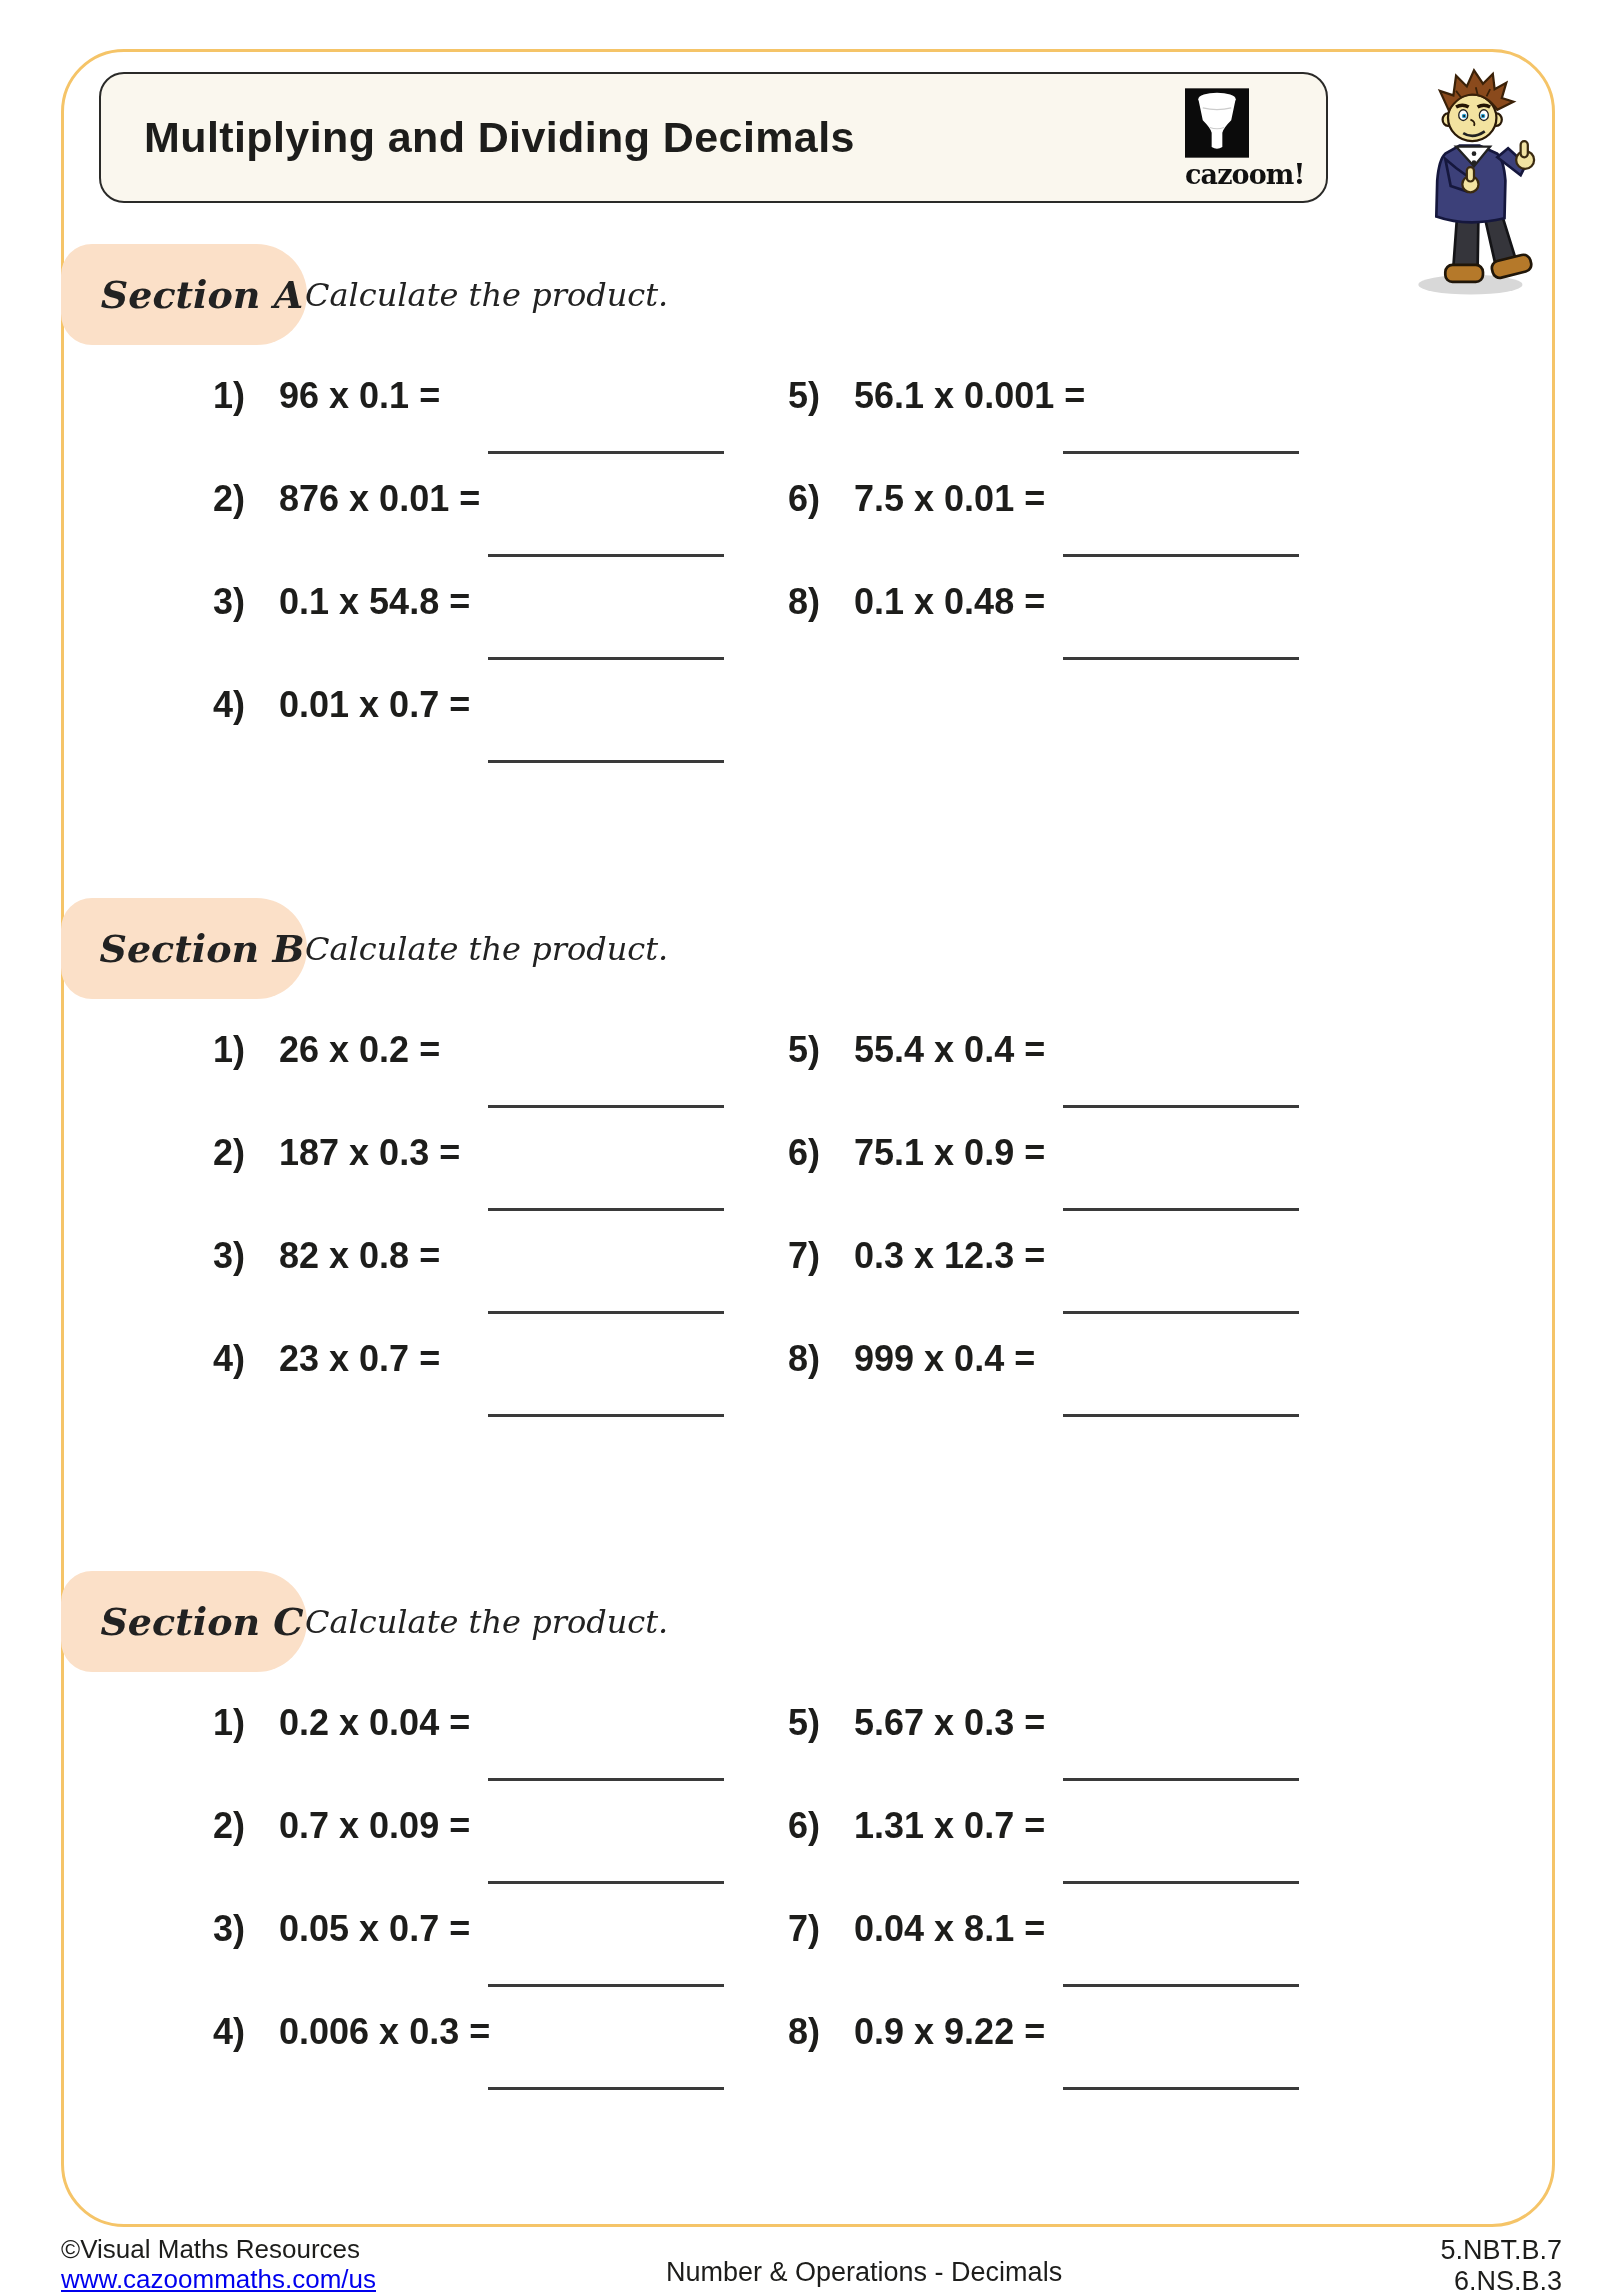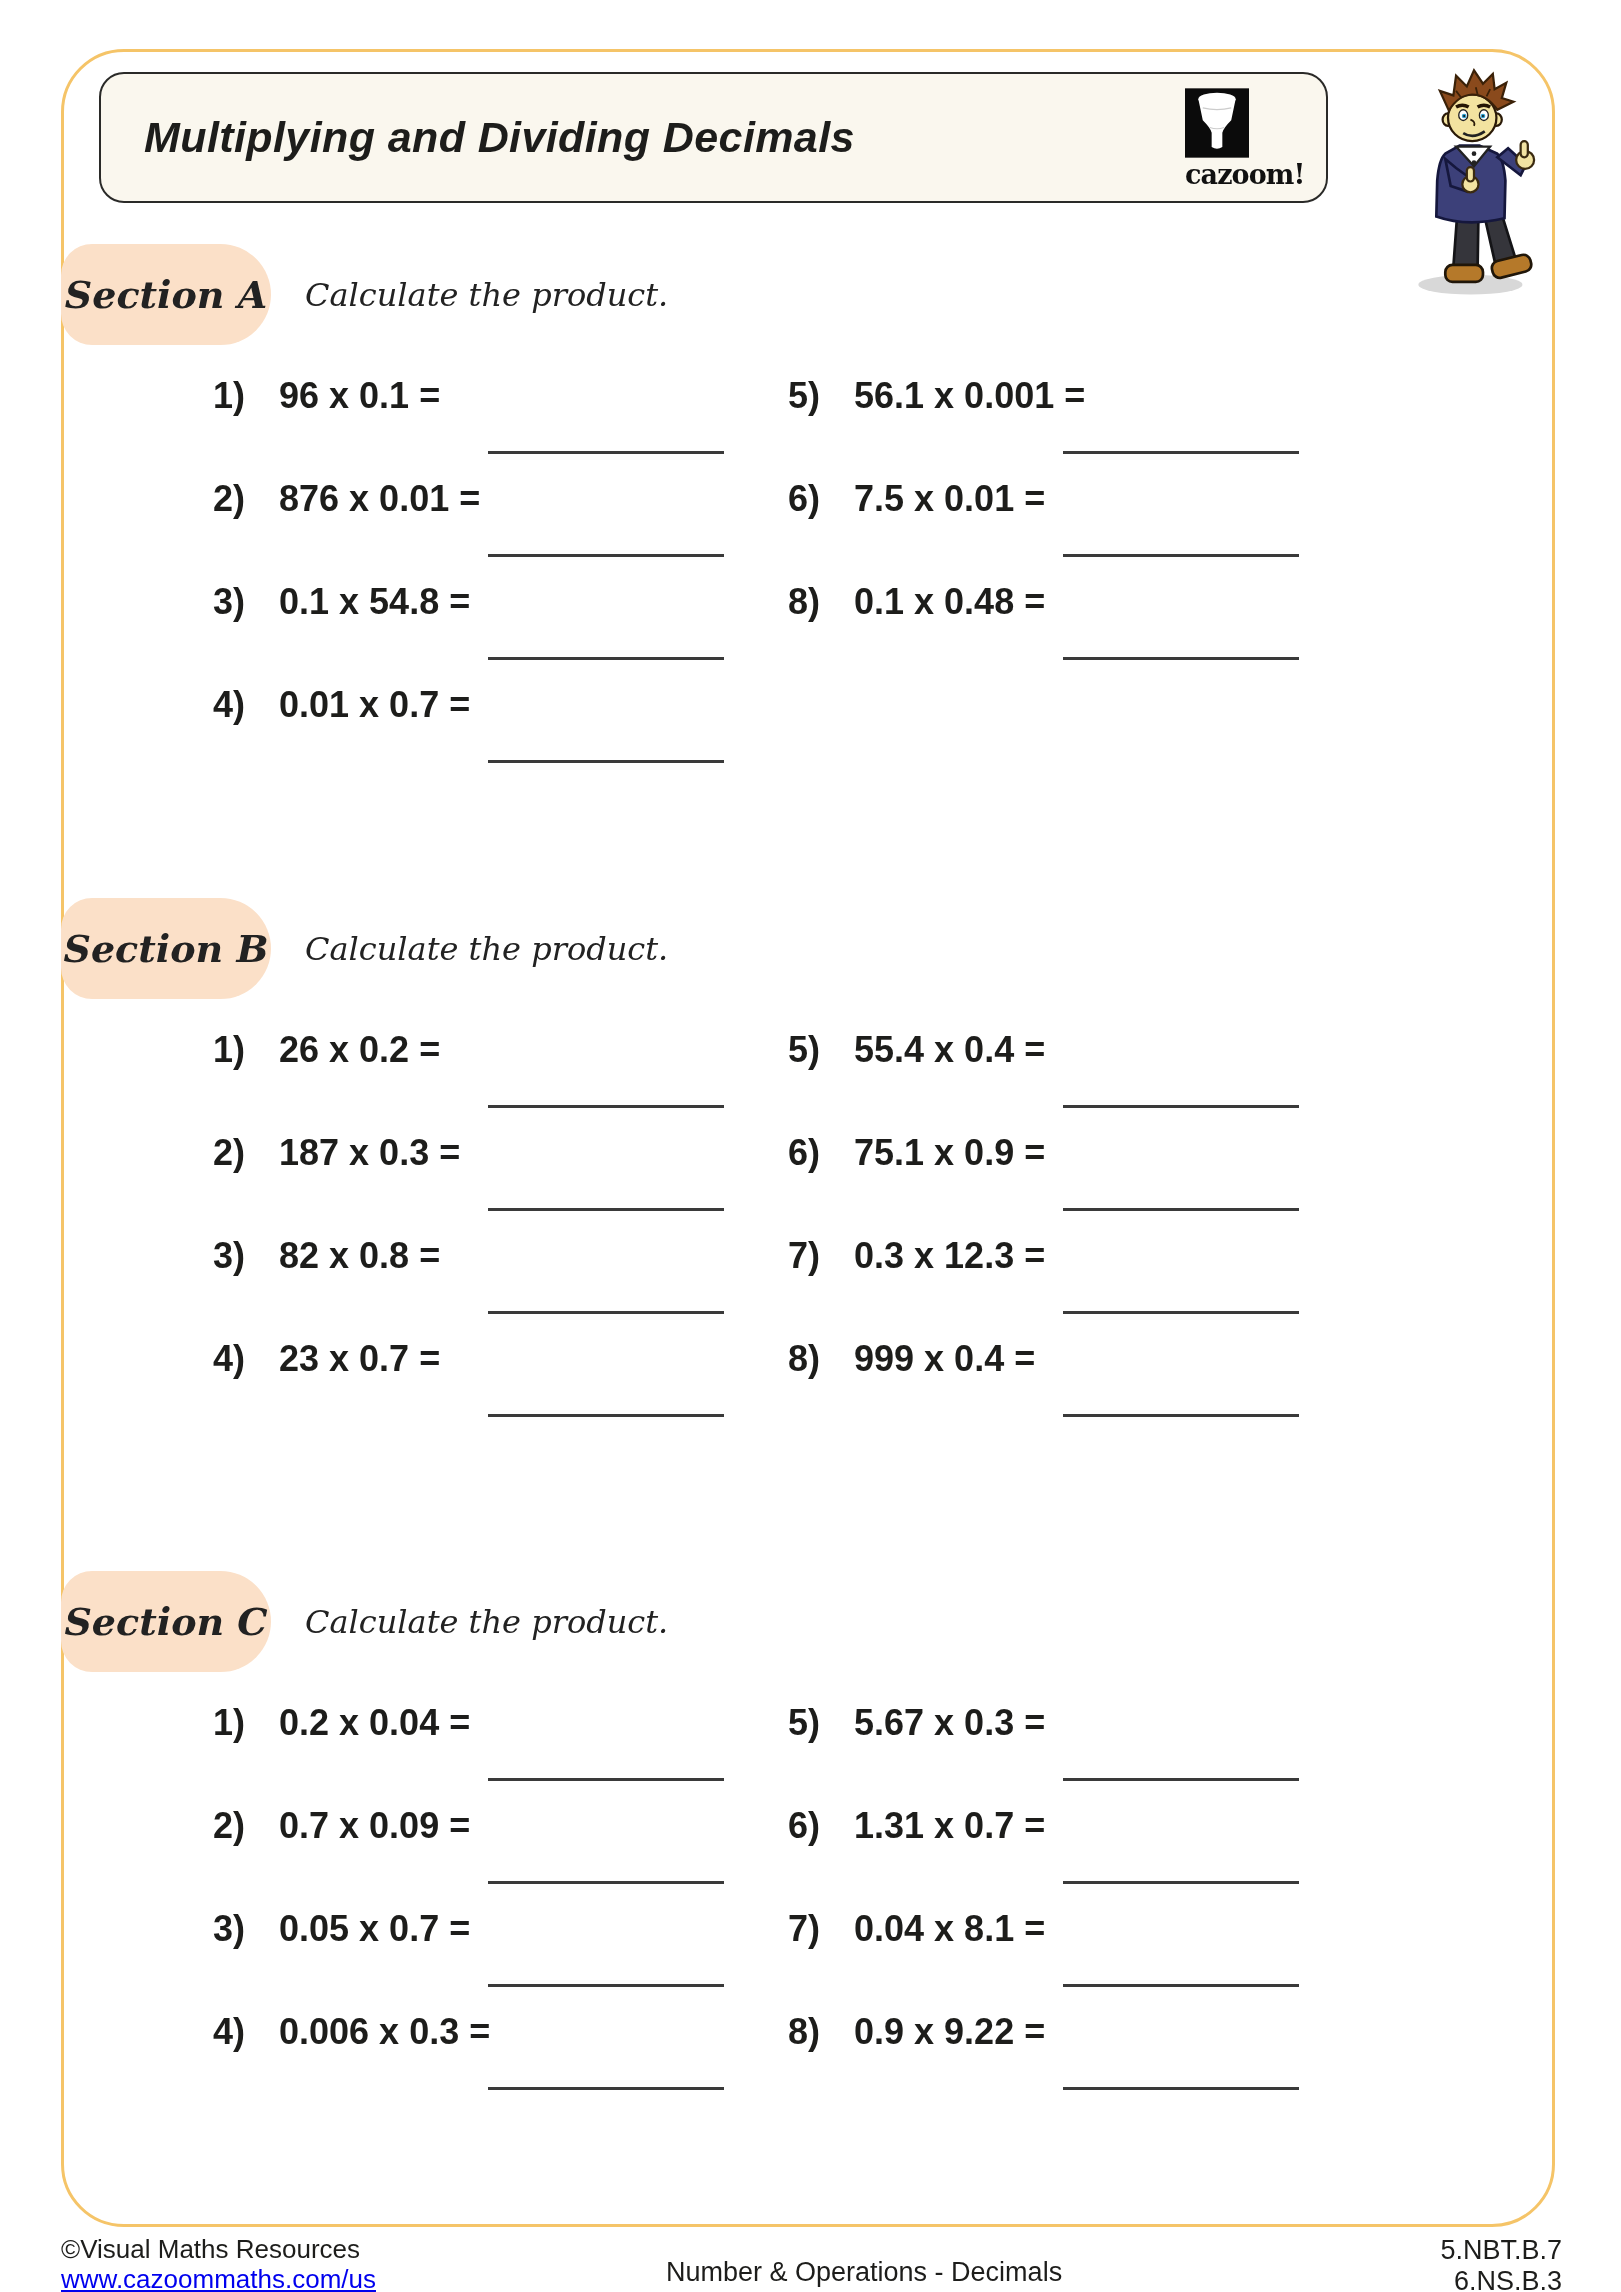--- a/index.html
+++ b/index.html
@@ -11,40 +11,40 @@
     position:absolute;left:61px;top:49px;width:1494px;height:2178px;
     border:3.6px solid #F5C468;border-radius:63px;box-sizing:border-box;
   }
   
   .title-box{
     position:absolute;left:99px;top:72px;width:1229px;height:131px;
     background:#FAF7EE;border:2.7px solid #2a2a28;border-radius:25px;
     box-sizing:border-box;display:flex;align-items:center;
   }
   .title-text{
-    padding-left:43px;font-size:43px;font-weight:700;letter-spacing:0.4px;color:#1d1d1b;font-style:italic;
+    padding-left:43px;font-size:43px;font-weight:700;letter-spacing:0.4px;color:#1d1d1b;
   }
   .logo{
     position:absolute;right:16px;top:7.2px;width:125px;height:116px;
     display:flex;flex-direction:column;justify-content:center;
   }
   .logo-text{
     font-family:"DejaVu Serif",serif;font-weight:700;font-size:27px;color:#111;
     letter-spacing:-0.9px;margin-top:-1.8px;
   }
   
   .mascot{position:absolute;left:1404px;top:64px;width:140px;height:235px;}
   
   #sections section{position:absolute;left:61px;width:1501px;}
   #sections section:nth-child(1){top:244px;}
   #sections section:nth-child(2){top:898px;}
   #sections section:nth-child(3){top:1571px;}
   .pill{
     position:absolute;left:0;top:0;width:210px;height:101px;background:#FBE0C8;
-    border-radius:32px 52px 52px 32px;display:flex;align-items:center;justify-content:center;
+    border-radius:32px 52px 52px 32px;display:flex;align-items:center;justify-content:center;padding-left:36px;
   }
   .pill-label{
     font-family:"DejaVu Serif",serif;font-style:italic;font-weight:700;
     font-size:38px;color:#222;
   }
   .instruction{
     position:absolute;left:244px;top:0;height:101px;display:flex;align-items:center;
     font-family:"DejaVu Serif",serif;font-style:italic;font-size:32px;color:#222;
   }
   .problems{

